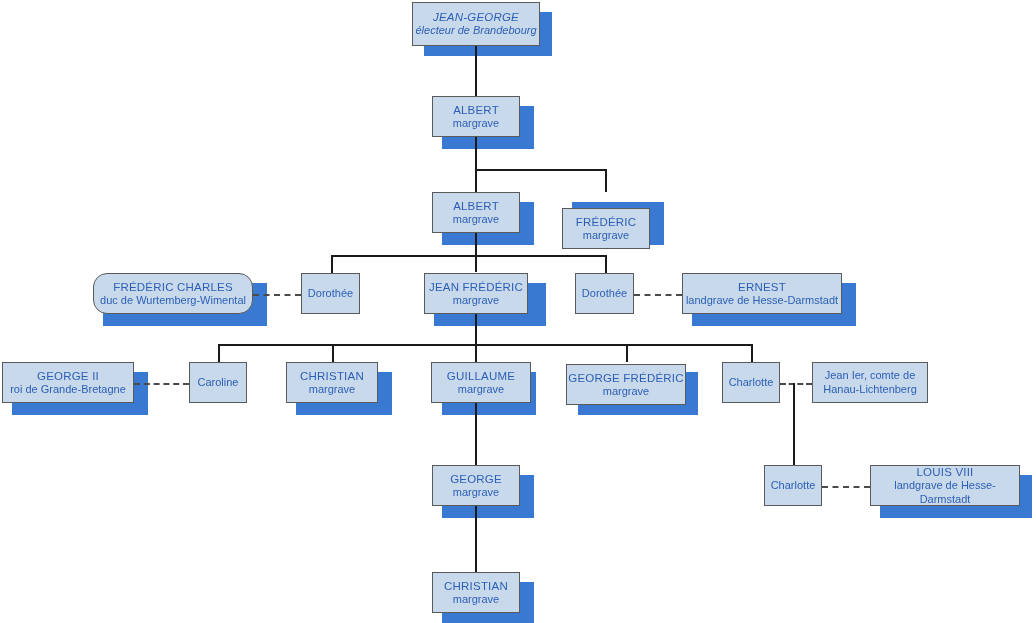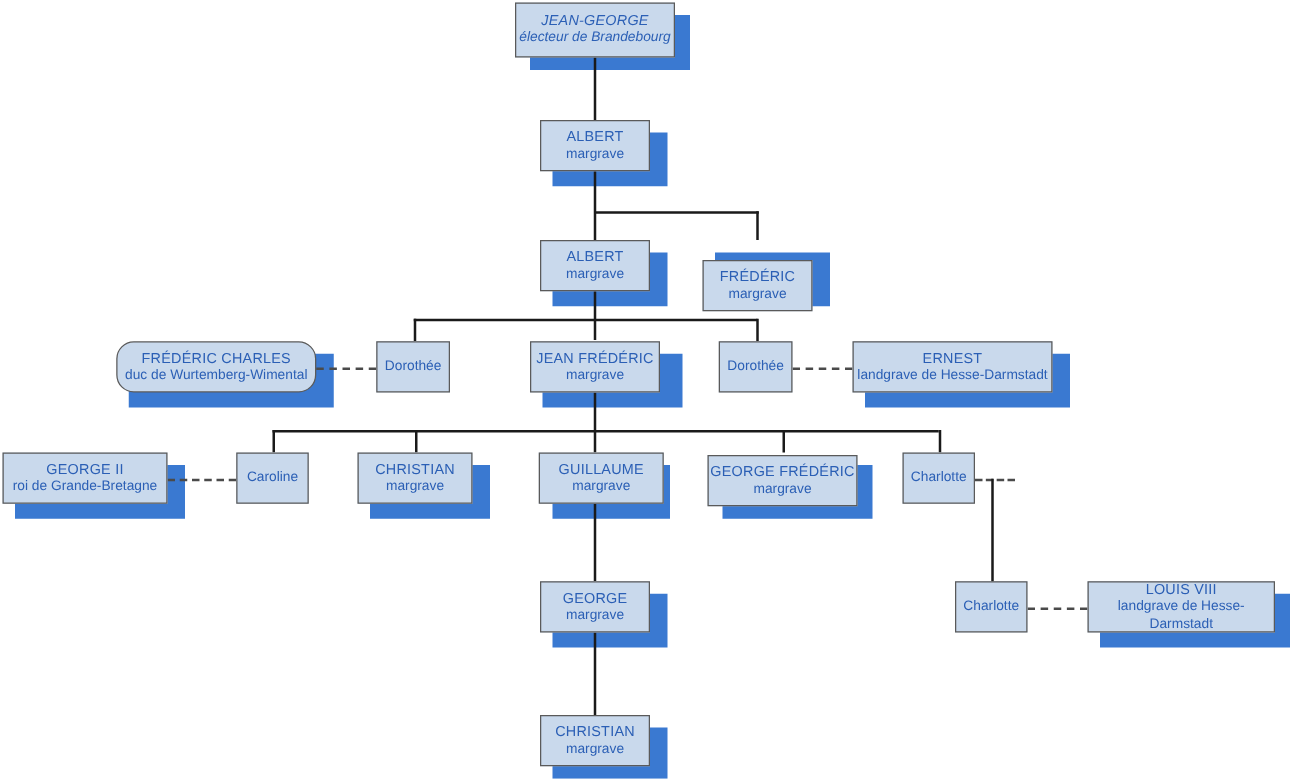--- a/index.html
+++ b/index.html
@@ -152,20 +152,24 @@
     <span class="nm">GEORGE FRÉDÉRIC</span>
     <span class="ti">margrave</span>
   </div>
 
   <div class="node small" style="left:722px;top:362px;width:58px;height:41px;">
     <span class="nm">Charlotte</span>
   </div>
 
   <div class="dash" style="left:780px;top:383px;width:32px;"></div>
 
+  <div class="node small" style="left:812px;top:362px;width:116px;height:41px;">
+    <span class="nm">Jean Ier, comte de</span>
+    <span class="ti">Hanau-Lichtenberg</span>
+  </div>
 
   <div class="vline" style="left:793px;top:383px;width:2px;height:83px;"></div>
 
   <div class="vline" style="left:475px;top:403px;width:2px;height:62px;"></div>
 
   <div class="shadow" style="left:442px;top:475px;width:92px;height:43px;"></div>
   <div class="node big" style="left:432px;top:465px;width:88px;height:41px;">
     <span class="nm">GEORGE</span>
     <span class="ti">margrave</span>
   </div>

